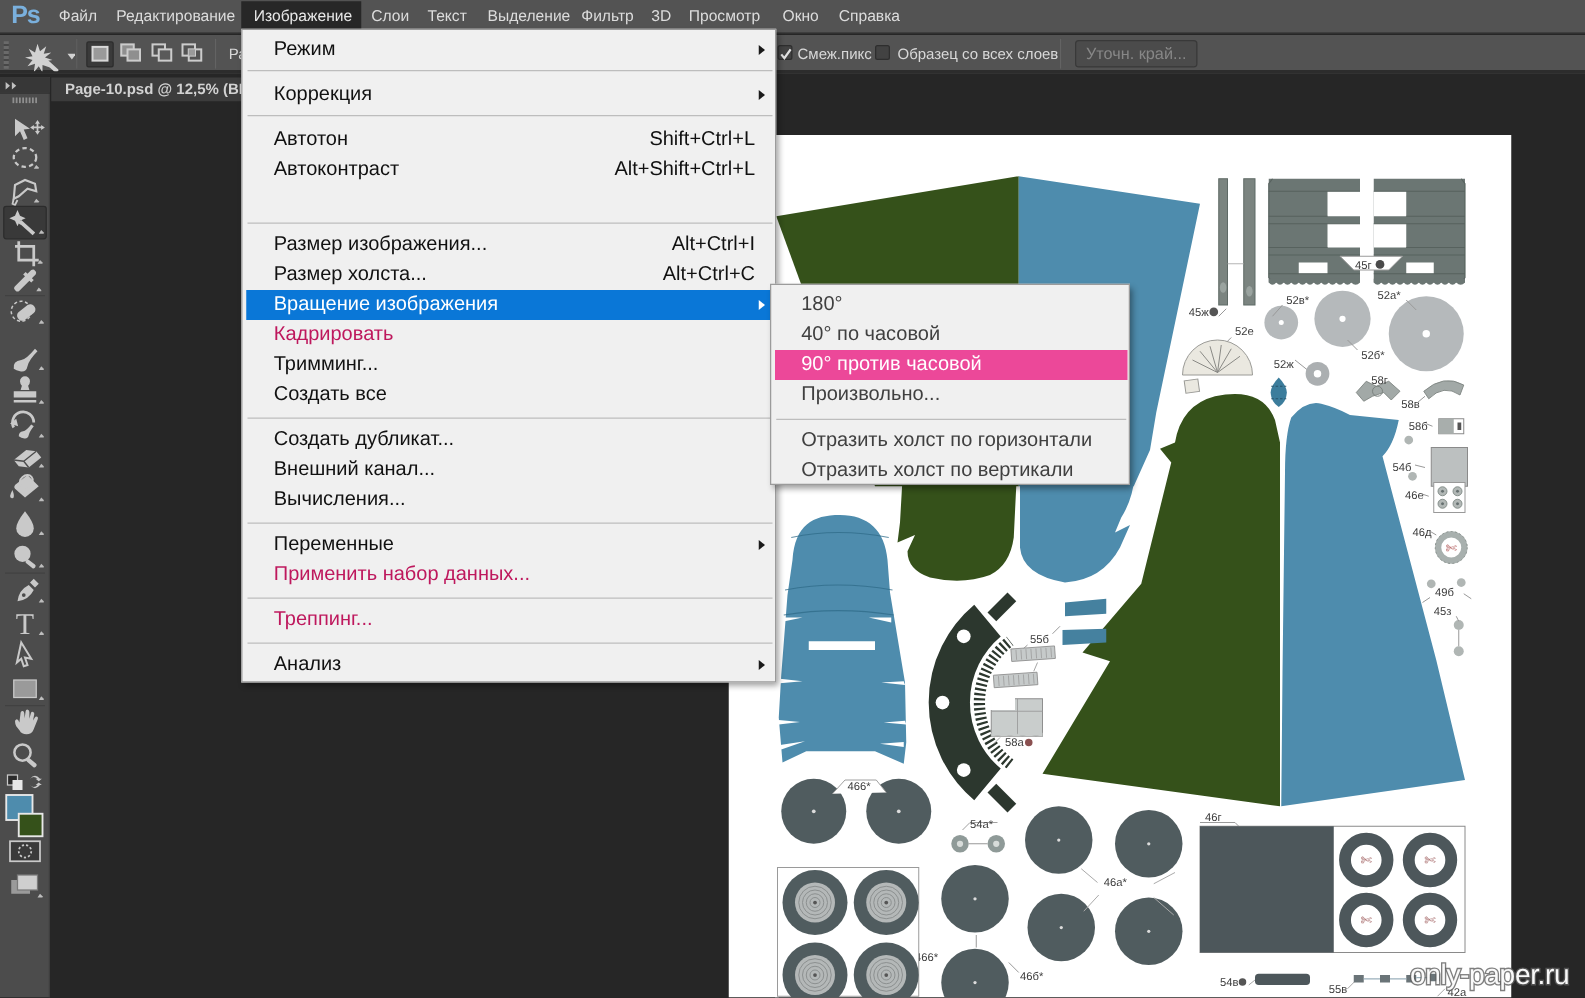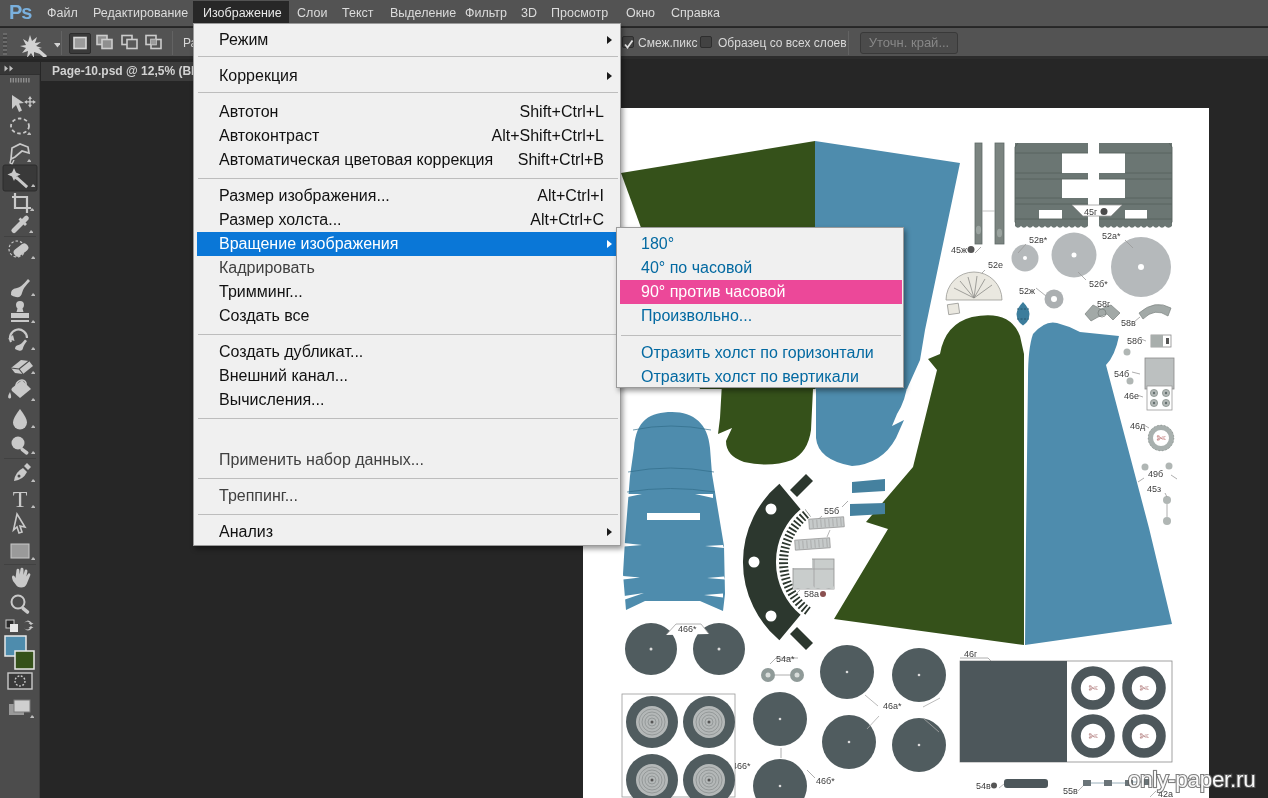--- a/index.html
+++ b/index.html
@@ -14,26 +14,26 @@
 .vsep{position:absolute;top:3px;width:1px;height:24px;background:#454545;border-right:1px solid #636363}
 .refine{position:absolute;left:860px;top:4px;width:98px;height:22px;background:#4b4b4b;border:1px solid #393939;border-radius:3px;color:#878787;font-size:13px;text-align:center;line-height:20px}
 .selbtn{position:absolute;top:5px;width:22px;height:21px}
 .tools{position:absolute;left:0;top:62px;width:40px;height:736px;background:#4c4c4c;border-right:1px solid #3f3f3f}
 .tab{position:absolute;left:41px;top:62px;width:237px;height:19px;background:#3c3c3c;color:#d2d2d2;font-size:12px;font-weight:bold;line-height:19px;padding-left:11px;white-space:nowrap;overflow:hidden}
 .pagewrap{position:absolute;left:620px;top:108px;width:589px;height:690px;background:#ffffff}
 .menu{position:absolute;left:193px;top:23px;width:428px;height:523px;background:#f0f0f0;border:1px solid #9b9b9b;box-shadow:2px 3px 5px rgba(0,0,0,.4);z-index:5}
 .mrow{position:absolute;left:3px;width:422px;height:24px;line-height:24px;font-size:16px;color:#111;padding-left:22px}
 .mrow .sc{position:absolute;right:15px;top:0}
 .mrow .ar{position:absolute;right:7px;top:7.5px;width:0;height:0;border-left:5px solid #1a1a1a;border-top:4.5px solid transparent;border-bottom:4.5px solid transparent}
-.mrow.dis{color:#404040}
+.mrow.dis{color:#be185d}
 .mrow.hl{background:#0a77d7;color:#fff}
 .mrow.hl .ar{border-left-color:#fff}
 .msep{position:absolute;left:4px;width:420px;height:1px;background:#bdbdbd}
 .submenu{position:absolute;left:616px;top:227px;width:288px;height:161px;background:#f0f0f0;border:1px solid #9b9b9b;box-shadow:2px 3px 5px rgba(0,0,0,.4);z-index:6}
-.srow{position:absolute;left:3px;width:282px;height:24px;line-height:24px;font-size:16px;color:#0369a1;padding-left:21px}
+.srow{position:absolute;left:3px;width:282px;height:24px;line-height:24px;font-size:16px;color:#404040;padding-left:21px}
 .srow.hl{background:#ec4899;color:#fff}
 .wm{position:absolute;left:1127px;top:762px;z-index:9}
 </style></head>
 <body>
 
 <div style="position:absolute;left:40px;top:62px;width:1228px;height:736px;background:#262626"></div>
 
 <div class="menubar">
   <div class="miact"></div>
   <span class="ps">Ps</span>
@@ -487,33 +487,33 @@
 </svg>
 </div>
 
 <div class="menu">
   <div class="mrow" style="top:4px">Режим<span class="ar"></span></div>
   <div class="msep" style="top:32px"></div>
   <div class="mrow" style="top:40px">Коррекция<span class="ar"></span></div>
   <div class="msep" style="top:68px"></div>
   <div class="mrow" style="top:76px">Автотон<span class="sc">Shift+Ctrl+L</span></div>
   <div class="mrow" style="top:100px">Автоконтраст<span class="sc">Alt+Shift+Ctrl+L</span></div>
-  <div class="mrow" style="top:124px">Автоматическая цветовая коррекция<span class="sc">Shift+Ctrl+B</span></div>
   <div class="msep" style="top:154px"></div>
   <div class="mrow" style="top:160px">Размер изображения...<span class="sc">Alt+Ctrl+I</span></div>
   <div class="mrow" style="top:184px">Размер холста...<span class="sc">Alt+Ctrl+C</span></div>
   <div class="mrow hl" style="top:208px">Вращение изображения<span class="ar"></span></div>
   <div class="mrow dis" style="top:232px">Кадрировать</div>
   <div class="mrow" style="top:256px">Тримминг...</div>
   <div class="mrow" style="top:280px">Создать все</div>
   <div class="msep" style="top:310px"></div>
   <div class="mrow" style="top:316px">Создать дубликат...</div>
   <div class="mrow" style="top:340px">Внешний канал...</div>
   <div class="mrow" style="top:364px">Вычисления...</div>
   <div class="msep" style="top:394px"></div>
+  <div class="mrow" style="top:400px">Переменные<span class="ar"></span></div>
   <div class="mrow dis" style="top:424px">Применить набор данных...</div>
   <div class="msep" style="top:454px"></div>
   <div class="mrow dis" style="top:460px">Треппинг...</div>
   <div class="msep" style="top:490px"></div>
   <div class="mrow" style="top:496px">Анализ<span class="ar"></span></div>
 </div>
 
 <div class="submenu">
   <div class="srow" style="top:4px">180°</div>
   <div class="srow" style="top:28px">40° по часовой</div>

